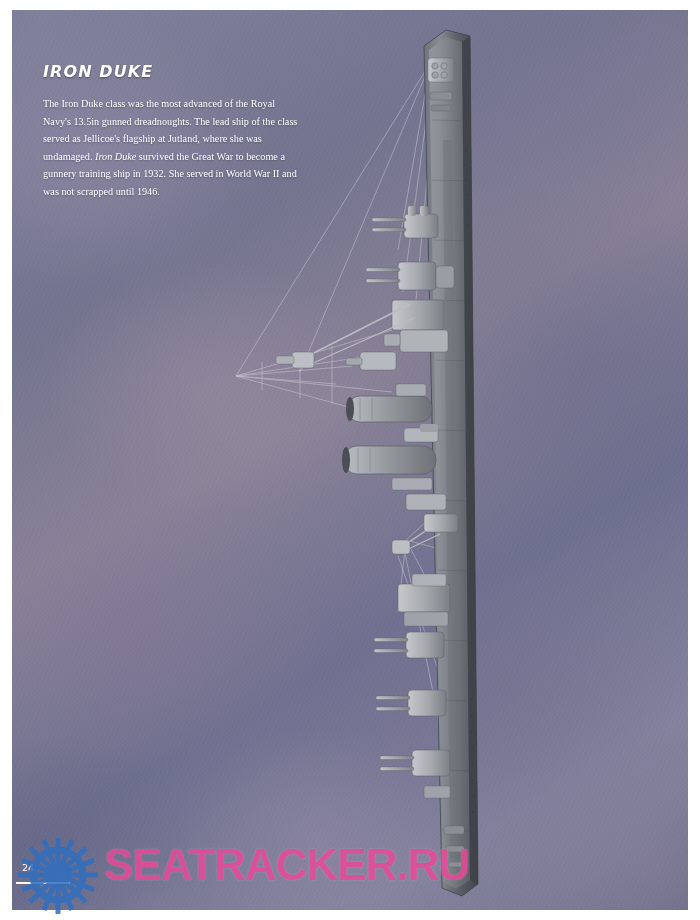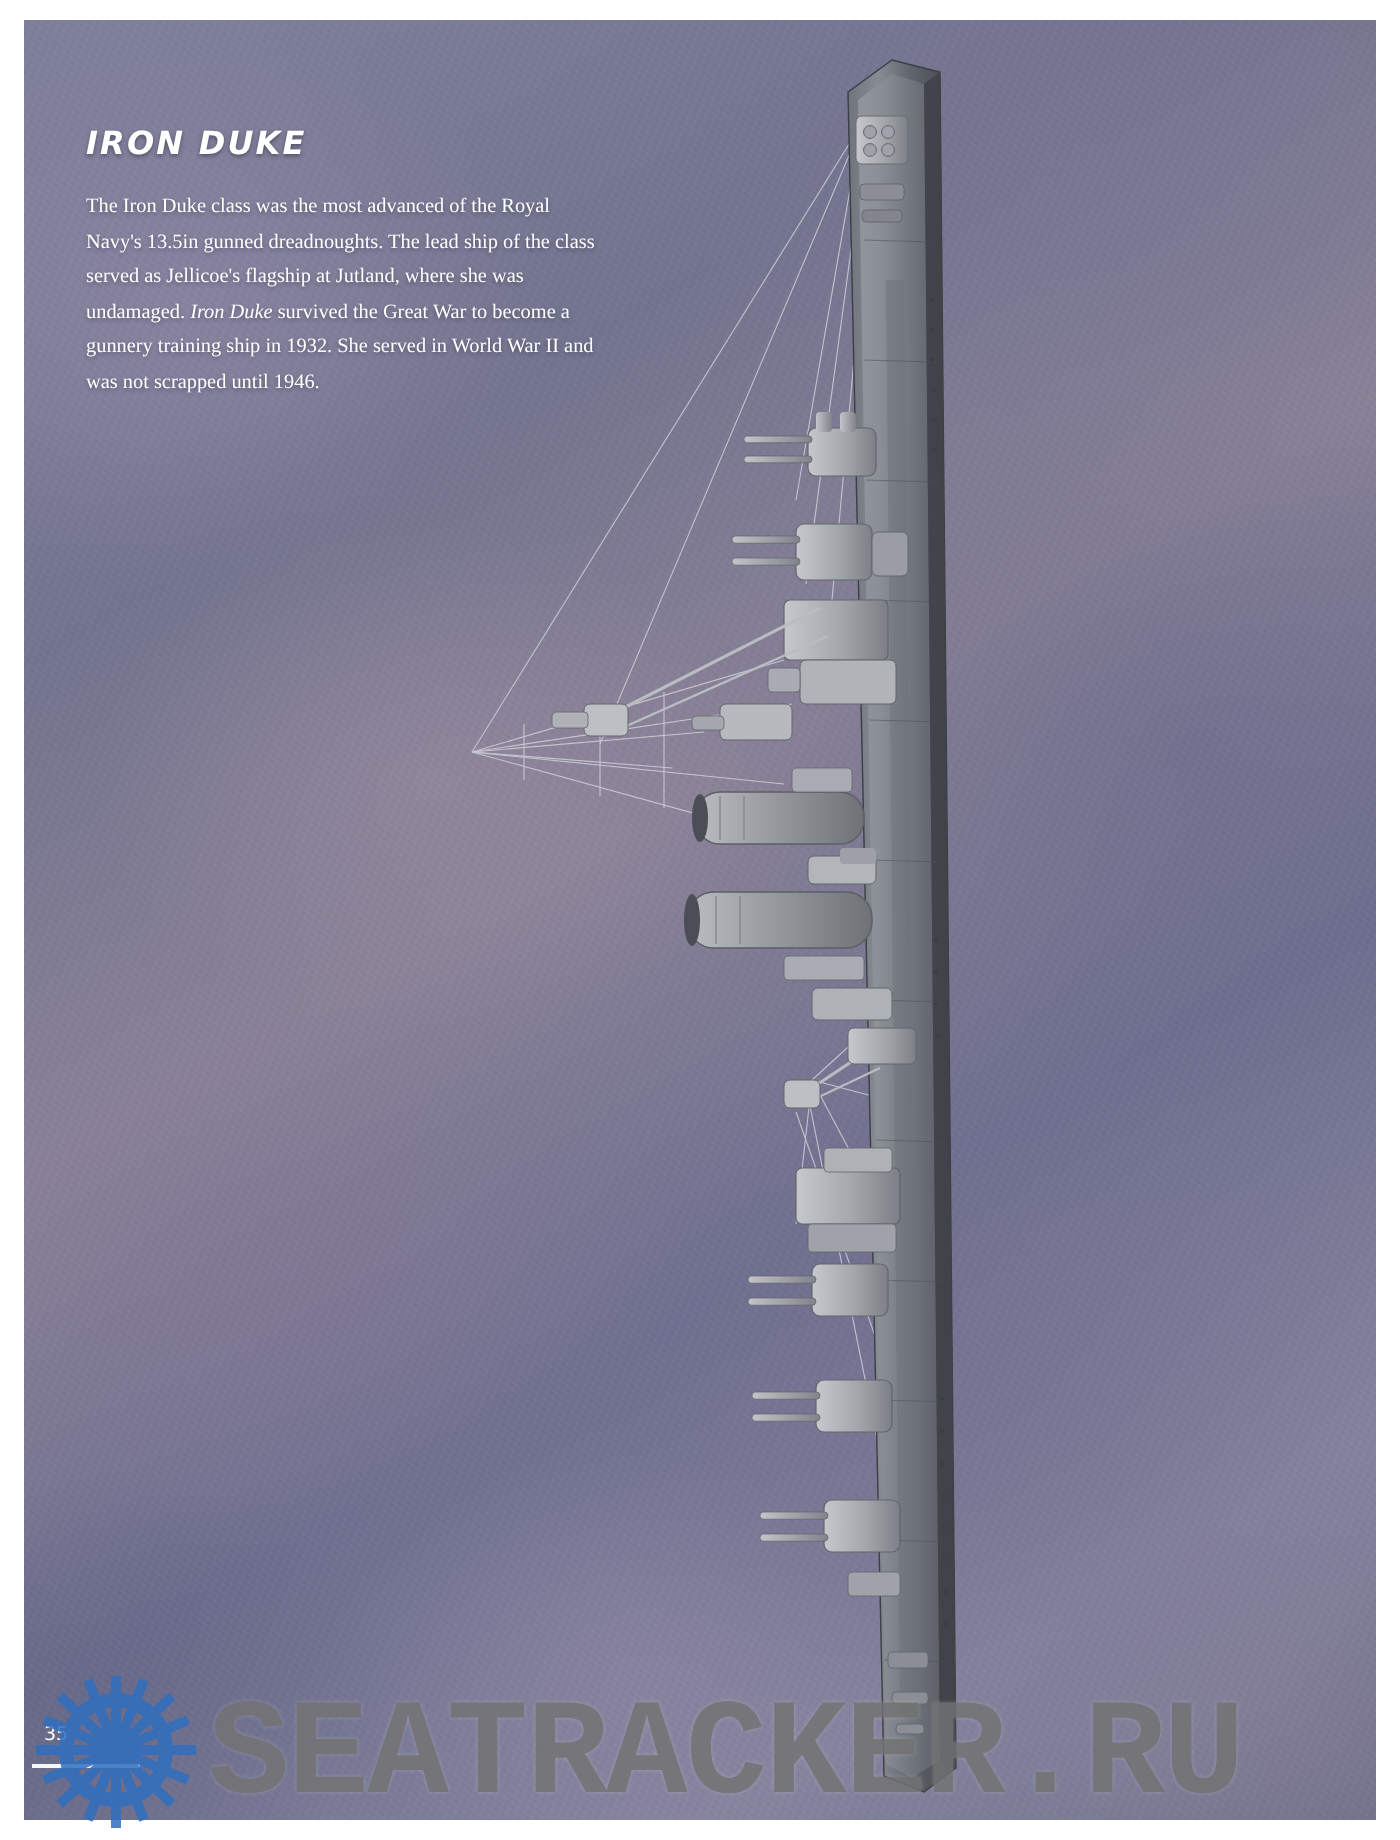--- a/index.html
+++ b/index.html
@@ -127,25 +127,25 @@
     top: 830px;
     width: 700px;
     height: 90px;
     z-index: 9;
     pointer-events: none;
   }
   .wm-text {
     position: absolute;
     left: 104px;
     top: 10px;
-    font-family: Liberation Mono, monospace;
+    font-family: Liberation Sans, sans-serif;
     font-weight: bold;
-    font-size: 68px;
+    font-size: 44px;
     letter-spacing: -1px;
-    color: #737373;
+    color: #ec4899;
     opacity: 0.82;
     white-space: nowrap;
     text-shadow: 0 0 2px rgba(255,255,255,0.25);
   }
 </style>
 </head>
 <body>
 
 <div class="page">
 
@@ -358,21 +358,21 @@
     </svg>
   </div>
 
   <div class="vignette"></div>
 
   <div class="caption">
     <h2 class="caption-title">IRON DUKE</h2>
     <p class="caption-body"><span>The Iron Duke class was the most advanced of the Royal Navy's 13.5in gunned dreadnoughts. The lead ship of the class served as Jellicoe's flagship at Jutland, where she was undamaged. </span><span class="ital">Iron Duke</span><span> survived the Great War to become a gunnery training ship in 1932. She served in World War II and was not scrapped until 1946.</span></p>
   </div>
 
-  <div class="folio">35</div>
+  <div class="folio">24</div>
   <div class="folio-rule"></div>
 
   <div class="watermark">
     <svg width="700" height="90" viewBox="0 0 700 90" xmlns="http://www.w3.org/2000/svg">
       <g opacity="0.85">
         <g stroke="#2f6fbf" stroke-width="5" fill="none">
           <line x1="18" y1="45" x2="98" y2="45"></line>
           <line x1="58" y1="8" x2="58" y2="84"></line>
           <line x1="30" y1="18" x2="86" y2="72"></line>
           <line x1="86" y1="18" x2="30" y2="72"></line>

